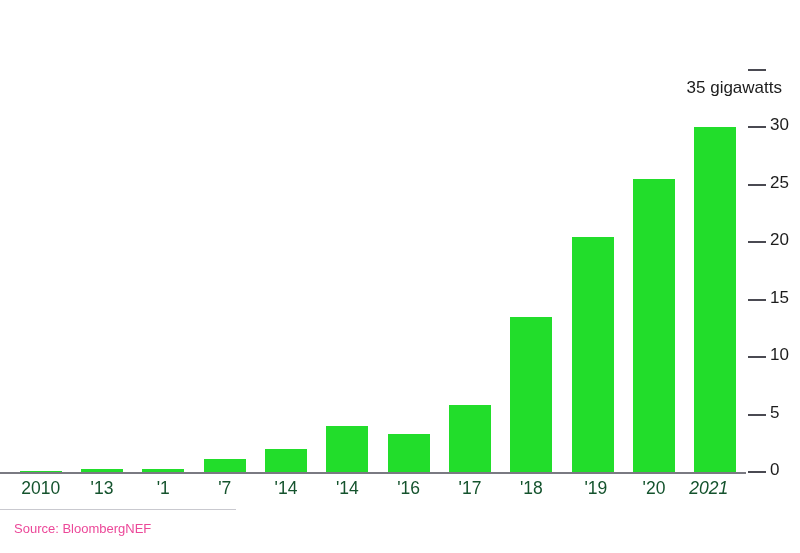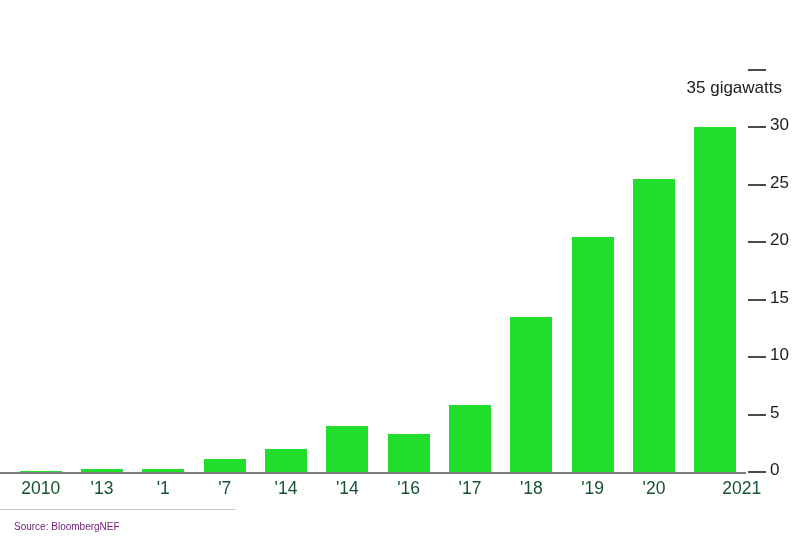--- a/index.html
+++ b/index.html
@@ -141,22 +141,22 @@
     left: 0px;
     top: 509px;
     width: 236px;
     height: 1px;
     background: #c9c9cf;
   }
   .source-note {
     position: absolute;
     left: 14px;
     top: 521px;
-    font-size: 10px;
-    color: #701a75;
+    font-size: 13px;
+    color: #ec4899;
     white-space: nowrap;
   }
 </style>
 </head>
 <body>
 
 <div id="chart-root">
 
 
   <div class="plot-area">
@@ -243,22 +243,22 @@
   <div class="x-axis" id="x-axis">
       <div class="x-tick-label" style="left: 0px; width: 61.3333px;">2010</div>
       <div class="x-tick-label" style="left: 61.3333px; width: 61.3333px;">'13</div>
       <div class="x-tick-label" style="left: 122.667px; width: 61.3333px;">'1</div>
       <div class="x-tick-label" style="left: 184px; width: 61.3333px;">'7</div>
       <div class="x-tick-label" style="left: 245.333px; width: 61.3333px;">'14</div>
       <div class="x-tick-label" style="left: 306.667px; width: 61.3333px;">'14</div>
       <div class="x-tick-label" style="left: 368px; width: 61.3333px;">'16</div>
       <div class="x-tick-label" style="left: 429.333px; width: 61.3333px;">'17</div>
       <div class="x-tick-label" style="left: 490.667px; width: 61.3333px;">'18</div>
-      <div class="x-tick-label" style="left: 552px; width: 61.3333px;">'19</div>
+      <div class="x-tick-label" style="left: 536px; width: 61.3333px; text-align: right;">'19</div>
       <div class="x-tick-label" style="left: 613.333px; width: 61.3333px;">'20</div>
-      <div class="x-tick-label" style="left: 701px; width: 61.3333px;">2021</div>
+      <div class="x-tick-label" style="left: 668px; width: 61.3333px; font-style: italic;">2021</div>
     </div>
 
   <div class="footer-rule"></div>
 
   <div class="source-note">Source: BloombergNEF</div>
 
 </div>
 
 </body></html>

